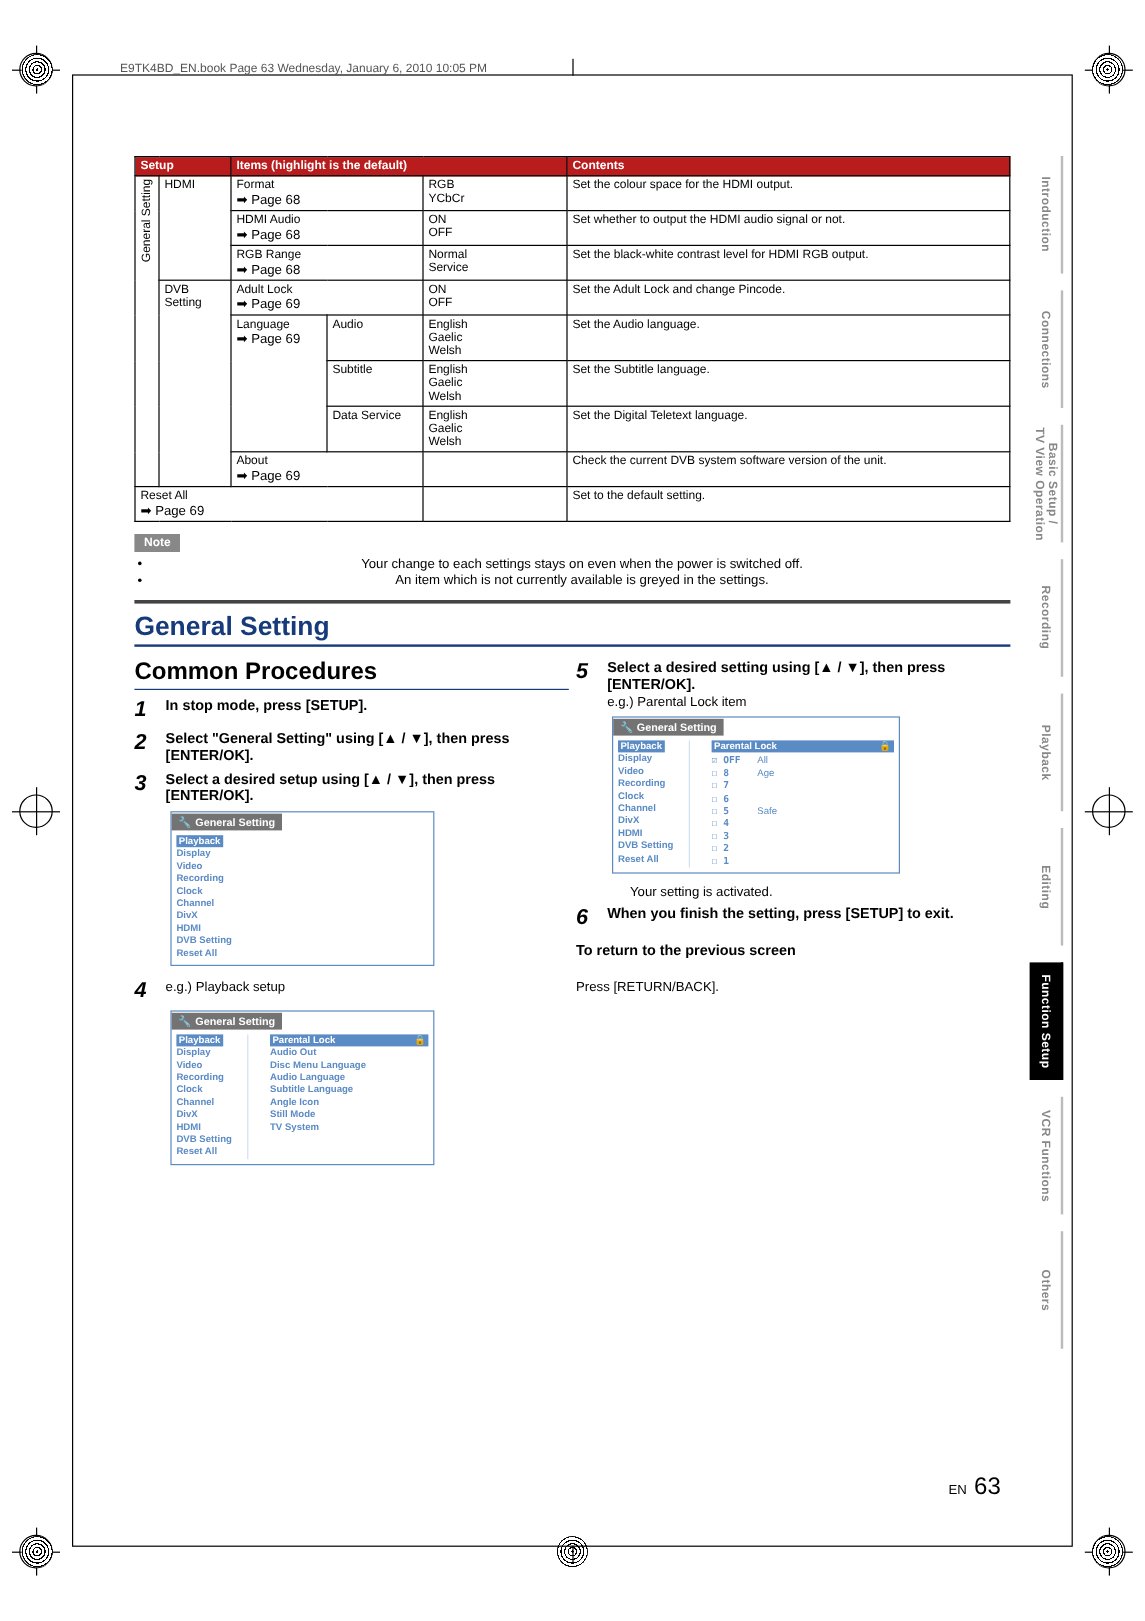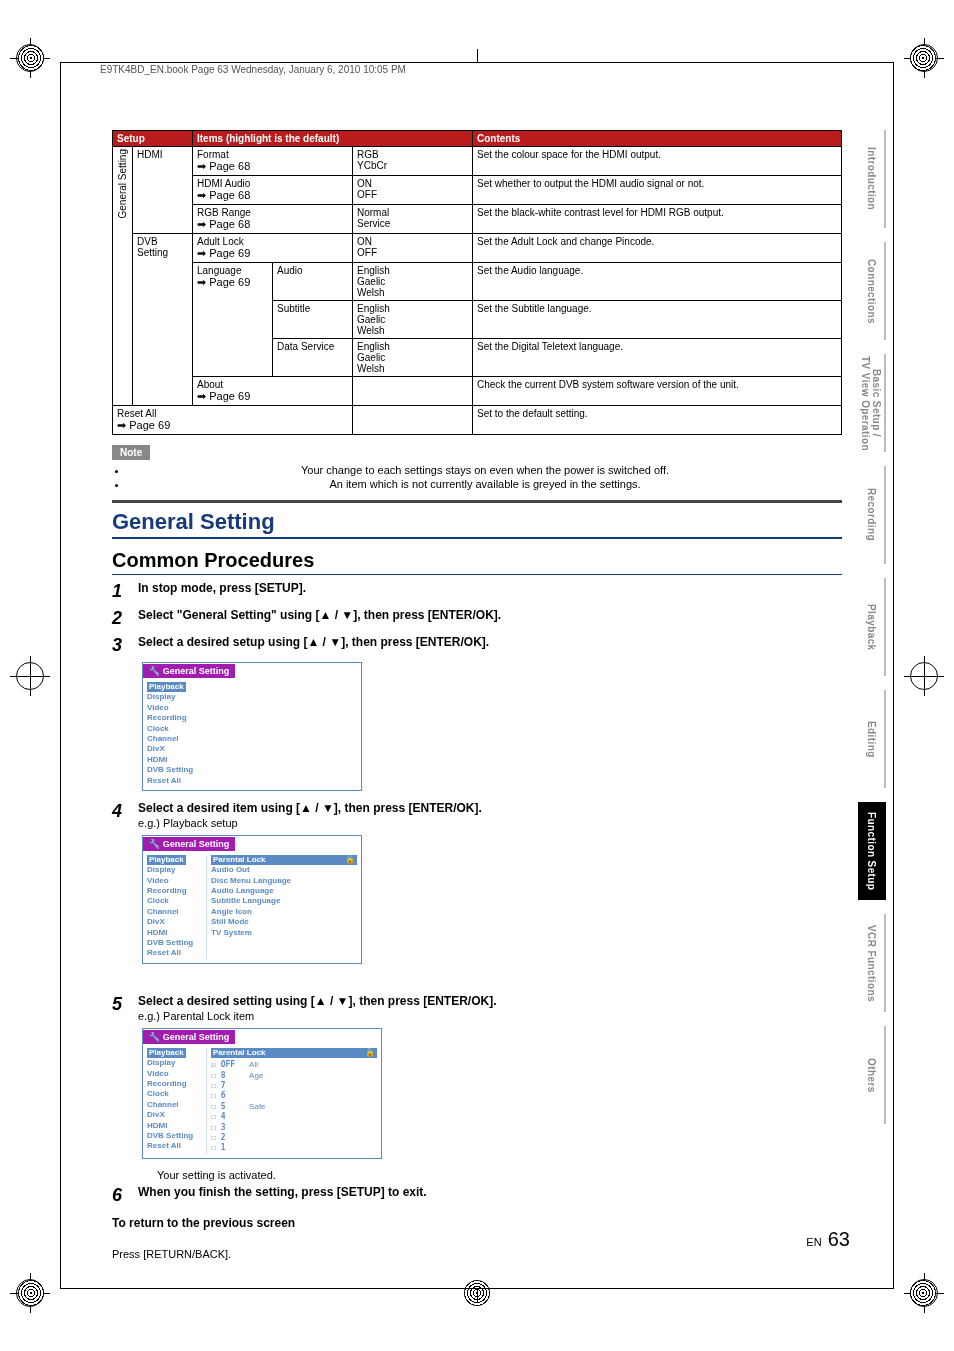--- a/index.html
+++ b/index.html
@@ -64,21 +64,21 @@
     left:50%; top:-14px; height:14px; width:1px; background:#000;
   }
   .page-frame::after {
     content:"";
     position:absolute;
     left:50%; bottom:-14px; height:14px; width:1px; background:#000;
   }
 
   .header-line {
     position: absolute;
-    top: 64px;
+    top: 52px;
     left: 100px;
     font-size: 10px;
     color: #555;
   }
 
   .content {
     position: absolute;
     left: 112px;
     right: 112px;
     top: 130px;
@@ -133,23 +133,22 @@
     font-weight: bold;
     color: #163a7a;
     margin-top: 6px;
   }
   .title-underline {
     height: 2px; background: #163a7a; margin-top: 2px;
   }
 
   .two-col {
     display: flex;
-    gap: 20px;
+    gap: 6px;
     margin-top: 10px;
-    flex-direction: column;
   }
   .col { flex: 1 1 50%; font-size: 11px; }
 
   .sub-heading {
     font-size: 20px;
     font-weight: bold;
     border-bottom: 1px solid #163a7a;
     color: #000;
     margin-bottom: 6px;
     padding-bottom: 2px;
@@ -162,33 +161,33 @@
 
   .ui-box {
     border: 1px solid #5b8bc4;
     width: 220px;
     margin: 6px 0 10px 30px;
     font-size: 8px;
     padding: 4px;
     background: #fff;
   }
   .ui-title {
-    background: #a21caf;
+    background: #737373;
     color: #fff;
     font-weight: bold;
     display: inline-block;
     padding: 2px 6px;
     margin: -4px -4px 4px -4px;
     font-size:9px;
   }
   .ui-menu { display:flex; gap:4px; }
   .ui-left { color:#5b8bc4; font-weight:bold; width:55px; line-height:1.3; }
   .ui-left .active { background:#5b8bc4; color:#fff; padding:0 2px; display:inline-block; }
   .ui-left div { margin-bottom:0; }
-  .ui-right { color:#5b8bc4; font-weight:bold; line-height:1.3; border-left:1px solid #cfe0f0; padding-left:4px; flex:1; }
+  .ui-right { color:#5b8bc4; font-weight:bold; line-height:1.3; border-left:1px solid #cfe0f0; padding-left:18px; flex:1; }
   .ui-right .active { background:#5b8bc4; color:#fff; padding:0 2px; display:block; }
   .lock-ico { float:right; font-size:8px; }
   .ui-check { font-family: monospace; }
 
   .return-head { font-size: 12px; font-weight: bold; margin-top: 10px; }
   .return-body { font-size: 11px; margin-top: 18px; }
 
   
   .side-tabs {
     position: absolute;
@@ -212,21 +211,21 @@
   }
   .tab.active {
     color: #fff;
     background: #000;
     border-right: 2px solid #000;
   }
 
   .page-num {
     position: absolute;
     bottom: 100px;
-    right: 104px;
+    right: 120px;
     font-size: 11px;
   }
   .page-num .big { font-size: 20px; }
 
   .arrow { font-size: 11px; }
 </style>
 </head>
 <body>
 
 <div class="reg-mark tl">
@@ -378,21 +377,21 @@
       <div class="ui-box">
         <div class="ui-title">🔧 <span>General Setting</span></div>
         <div class="ui-menu">
           <div class="ui-left" id="ui-left-1"><div class="active">Playback</div><div>Display</div><div>Video</div><div>Recording</div><div>Clock</div><div>Channel</div><div>DivX</div><div>HDMI</div><div>DVB Setting</div><div>Reset All</div></div>
           <div class="ui-right" style="border-left:none;"></div>
         </div>
       </div>
 
       <div class="step">
           <div class="step-num">4</div>
-        <div class="step-body"><span>Select a desired item using [▲ / ▼], then press [ENTER/OK].</span>
+        <div class="step-body">
         <span class="sub">e.g.) Playback setup</span></div>
         </div>
 
       <div class="ui-box">
         <div class="ui-title">🔧 <span>General Setting</span></div>
         <div class="ui-menu">
           <div class="ui-left" id="ui-left-2"><div class="active">Playback</div><div>Display</div><div>Video</div><div>Recording</div><div>Clock</div><div>Channel</div><div>DivX</div><div>HDMI</div><div>DVB Setting</div><div>Reset All</div></div>
           <div class="ui-right" id="ui-right-2">
               <div class="active">Parental Lock<span class="lock-ico">🔒</span></div>
               <div>Audio Out</div>

